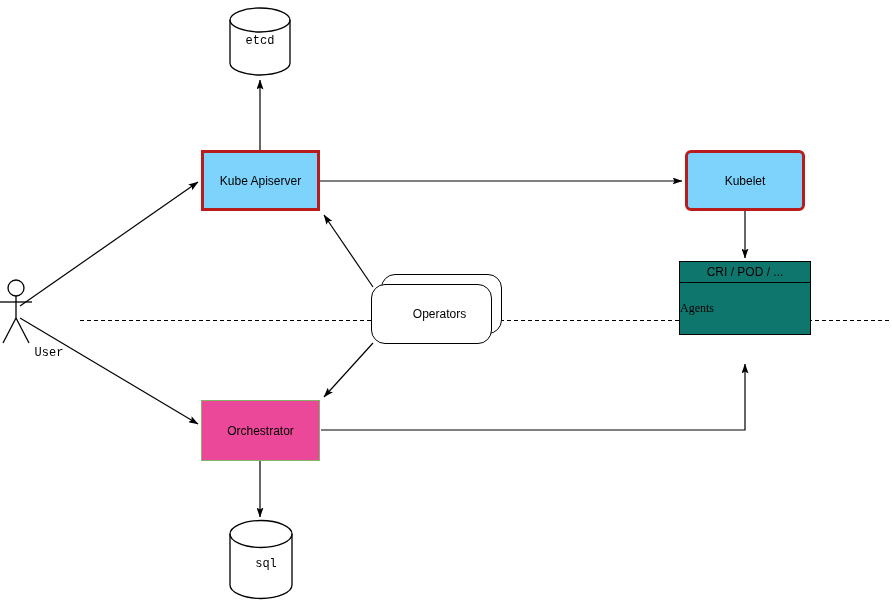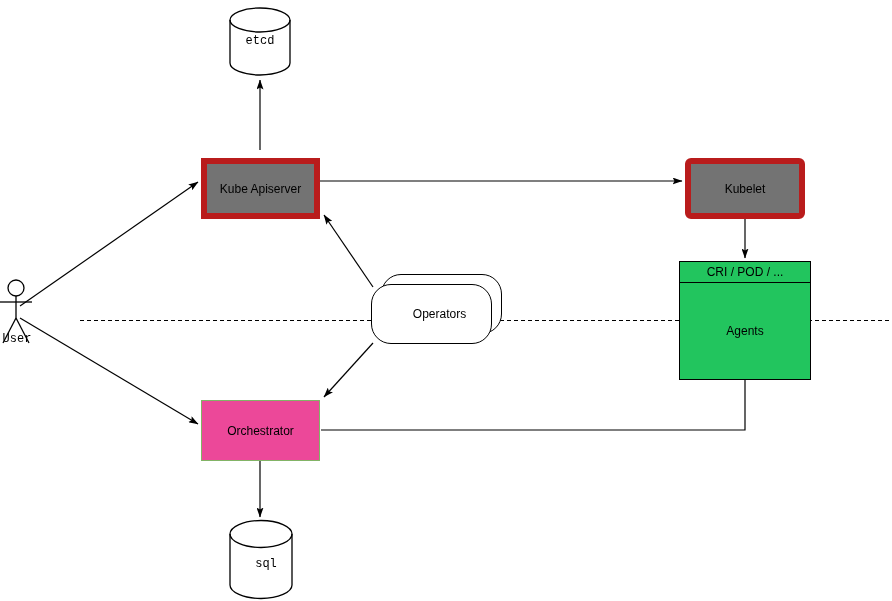--- a/index.html
+++ b/index.html
@@ -19,65 +19,65 @@
     width: 892px; height: 601px;
   }
   .node {
     position: absolute;
     box-sizing: border-box;
     display: flex;
     align-items: center;
     justify-content: center;
     text-align: center;
   }
-  .node-red   { background: #737373; border: 6px solid #b91c1c; margin-top: 8px; }
+  .node-red   { background: #7dd3fc; border: 3px solid #b91c1c; }
   .node-green { background: #ec4899; border: 1px solid #82b366; }
   .apiserver    { left: 201px; top: 150px; width: 119px; height: 61px; }
   .kubelet      { left: 685px; top: 150px; width: 120px; height: 61px; border-radius: 6px; }
   .orchestrator { left: 201px; top: 400px; width: 119px; height: 61px; }
   .agents-stack {
     position: absolute;
     box-sizing: border-box;
-    left: 679px; top: 261px; width: 132px; height: 119px;
-    background: #22c55e; border: 1px solid #000000;
+    left: 679px; top: 261px; width: 132px; height: 74px;
+    background: #0f766e; border: 1px solid #000000;
     display: flex; flex-direction: column;
   }
   .agents-header {
     height: 20px; border-bottom: 1px solid #000000;
     display: flex; align-items: center; justify-content: center;
   }
   .agents-body {
     flex: 1;
-    display: flex; align-items: center; justify-content: center;
+    display: flex; align-items: center; justify-content: flex-start; font-family: Liberation Serif, serif;
   }
   .agents-footer {
     height: 21px; border-top: 1px solid #000000;
     display: flex; align-items: center; justify-content: center;
   }
   .op-card {
     position: absolute;
     box-sizing: border-box;
     width: 121px; height: 60px;
     background: #ffffff; border: 1px solid #000000;
-    border-radius: 20px;
+    border-radius: 14px;
     padding-left: 16px;
   }
   .op-back  { left: 381px; top: 274px; }
   .op-front {
     left: 371px; top: 284px;
     display: flex; align-items: center; justify-content: center;
   }
   .float-label {
     position: absolute;
     text-align: center;
     font-family: Liberation Mono, monospace;
   }
   .etcd-label { left: 230px; top: 34px;  width: 60px; }
   .sql-label  { left: 230px; top: 557px; width: 72px; }
-  .user-label { left: 0px;   top: 332px; width: 34px; }
+  .user-label { left: 0px;   top: 346px; width: 34px; padding-left: 32px; }
 </style>
 </head>
 <body>
 
 <div class="canvas">
 
   <svg class="layer" viewBox="0 0 892 601" xmlns="http://www.w3.org/2000/svg">
     <defs>
       <marker id="arrow" viewBox="0 0 10 7" refX="9.5" refY="3.5" markerWidth="10" markerHeight="7" markerUnits="userSpaceOnUse" orient="auto">
         <path d="M0,0 L10,3.5 L0,7 L2,3.5 Z" fill="#000000"></path>

